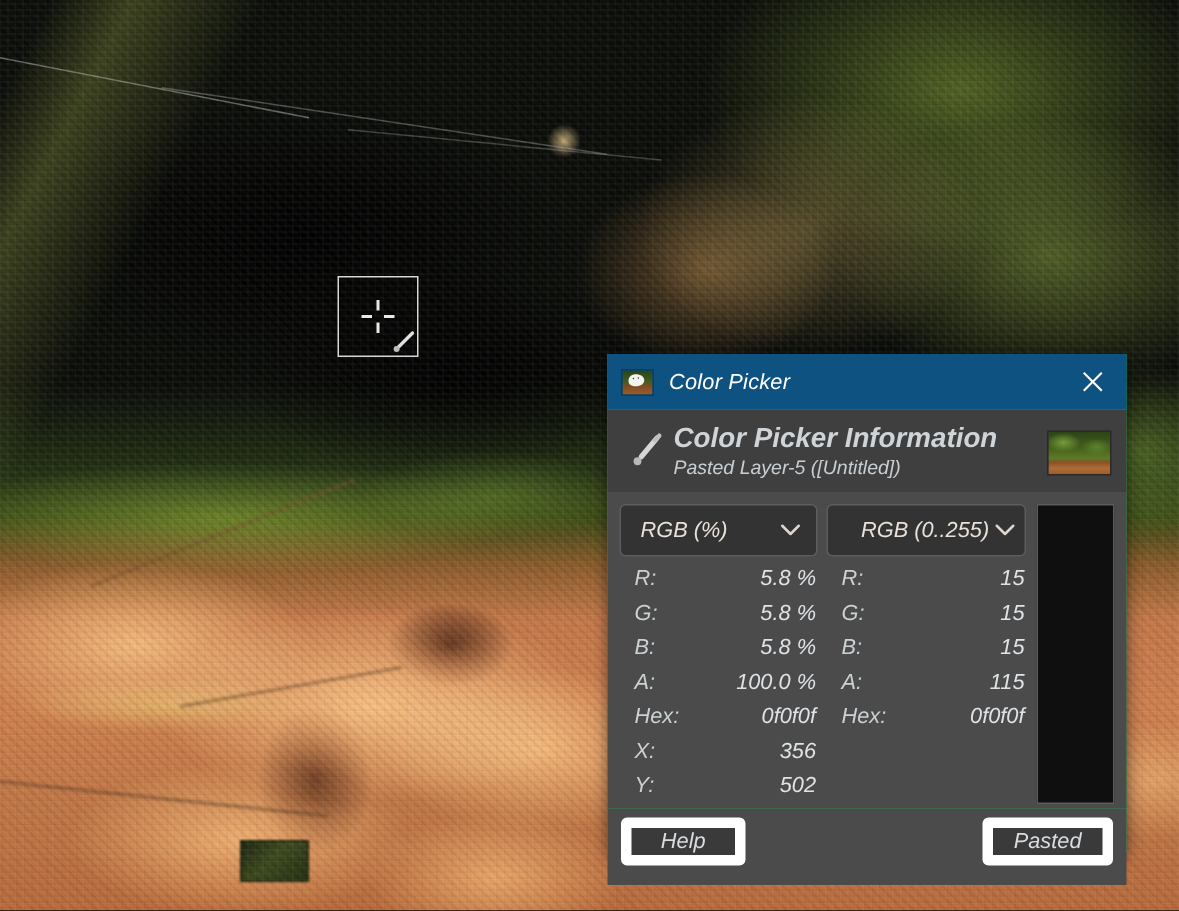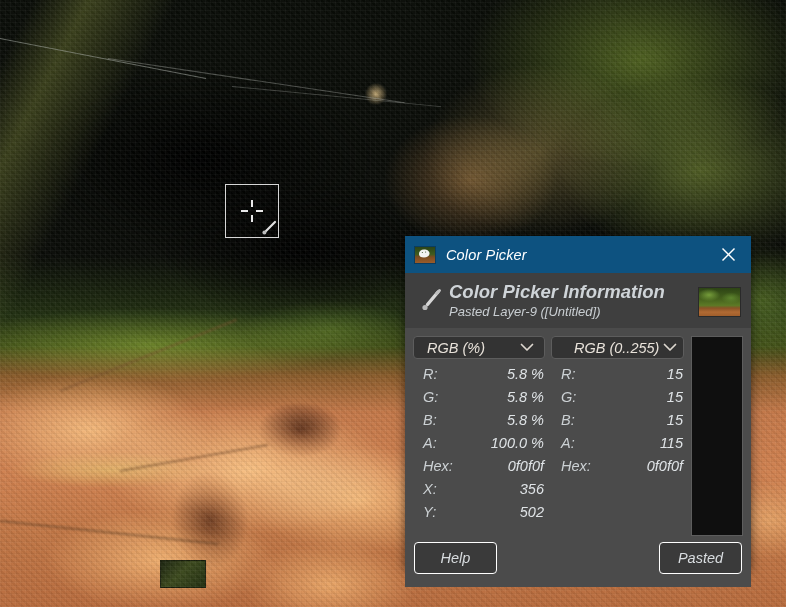--- a/index.html
+++ b/index.html
@@ -244,21 +244,21 @@
     box-sizing: border-box;
     display: flex;
     position: relative;
   }
   .columns-wrap { display: flex; flex: 1 1 auto; min-width: 0; }
   .col { display: flex; flex-direction: column; }
   .col.col-left  { width: 137px; margin-right: 6px; }
   .col.col-right { width: 133px; }
 
   .combo {
-    height: 23px;
+    height: 35px;
     background: #333333;
     border: 1px solid #5d5d5d;
     border-radius: 4px;
     display: flex;
     align-items: center;
     justify-content: space-between;
     padding: 0 10px 0 13px;
     box-sizing: border-box;
     color: #e8e2da;
     font-size: 14.5px;
@@ -301,21 +301,21 @@
     display: flex;
     align-items: center;
     justify-content: space-between;
     padding: 0 9px 8px 9px;
     box-sizing: border-box;
   }
   .btn {
     min-width: 83px;
     height: 32px;
     background: #3a3a3a;
-    border: 1px solid #ffffff;
+    border: 7px solid #ffffff;
     border-radius: 4px;
     color: #d9dde0;
     font-size: 14.5px;
     display: flex;
     align-items: center;
     justify-content: center;
     cursor: pointer;
     padding: 0 14px;
     box-sizing: border-box;
   }
@@ -368,21 +368,21 @@
   </div>
 
   <div class="info-header">
     <svg class="pipette-icon" viewBox="0 0 24 28">
       <line x1="19" y1="4" x2="8.5" y2="16.5" stroke="#d7d7d7" stroke-width="3.4" stroke-linecap="round"></line>
       <line x1="20.5" y1="2.5" x2="17.5" y2="5.5" stroke="#bfbfbf" stroke-width="3" stroke-linecap="round"></line>
       <circle cx="6" cy="19.5" r="2.6" fill="#b9b9b9"></circle>
     </svg>
     <span class="titles">
       <div class="big-title">Color Picker Information</div>
-      <div class="sub-title">Pasted Layer-9 ([Untitled])</div>
+      <div class="sub-title">Pasted Layer-5 ([Untitled])</div>
     </span>
     <span class="thumb"></span>
   </div>
 
   <div class="body-area">
     <div class="columns-wrap">
 
       <div class="col col-left">
         <div class="combo">
           <span class="combo-label">RGB (%)</span>

